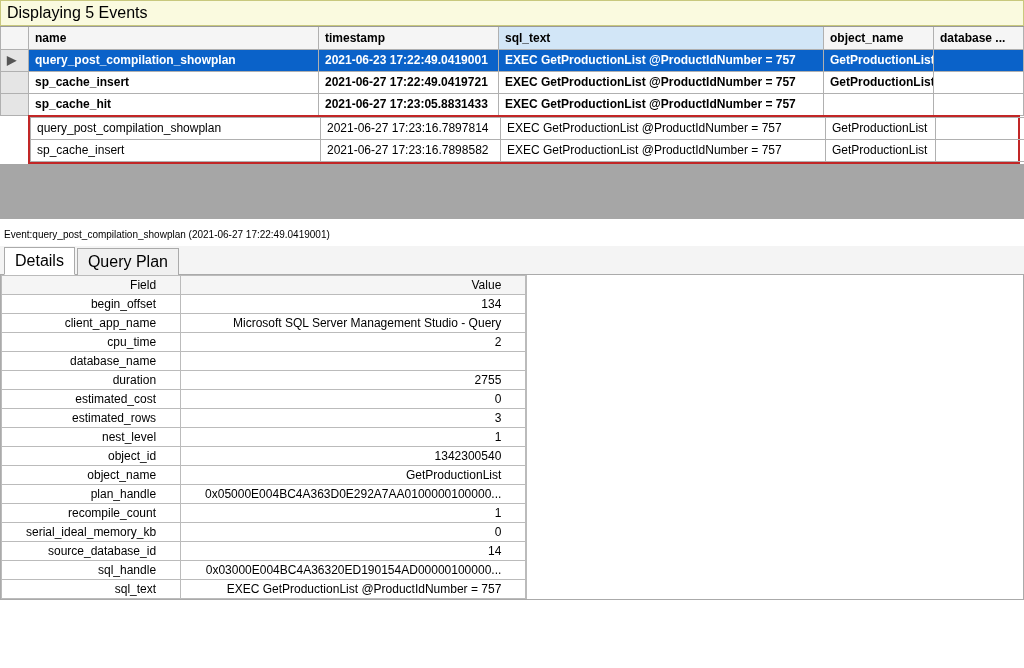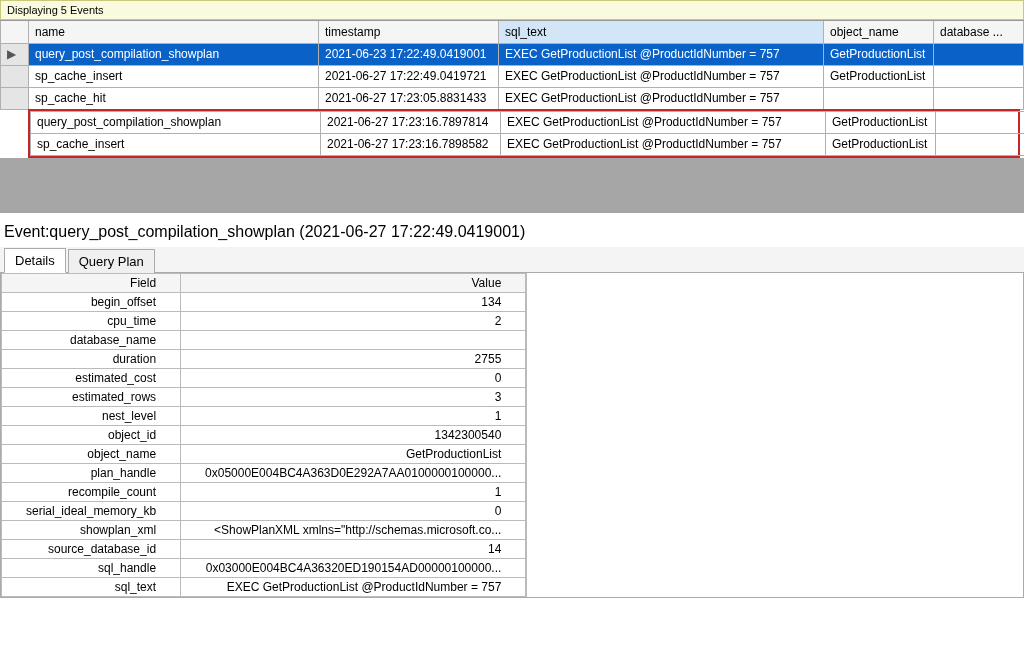--- a/index.html
+++ b/index.html
@@ -7,35 +7,35 @@
     font-family: "Segoe UI", Tahoma, Arial, sans-serif;
     font-size: 12px;
     color: #000;
     background: #fff;
     width: 1024px;
   }
   .status-banner {
     background: #fafadf;
     border: 1px solid #c8c87d;
     padding: 3px 6px;
-    font-size: 11px;
+    font-size: 16px;
   }
   .grid-wrap {
     border-top: 1px solid #999;
   }
   table.events {
     border-collapse: collapse;
     width: 100%;
     table-layout: fixed;
   }
   table.events th, table.events td {
     border: 1px solid #b0b0b0;
     padding: 3px 6px;
     text-align: left;
-    font-weight: normal;
+    font-weight: bold;
     font-size: 12px;
     overflow: hidden;
     white-space: nowrap;
     text-overflow: clip;
     height: 22px;
   }
   table.events th {
     background: #f5f5f5;
     border-top: none;
   }
@@ -75,37 +75,37 @@
     font-size: 12px;
     white-space: nowrap;
     overflow: hidden;
   }
   .gray-area {
     background: #a6a6a6;
     height: 55px;
   }
   .event-caption {
     padding: 10px 4px 6px 4px;
-    font-size: 16px;
+    font-size: 10px;
     background: #fff;
   }
   .tabbar {
     display: flex;
     align-items: flex-end;
     padding-left: 4px;
     border-bottom: 1px solid #aaa;
     background: #f4f4f4;
   }
   .tab {
     padding: 4px 10px;
     border: 1px solid #aaa;
     border-bottom: none;
     background: #f0f0f0;
     margin-right: 2px;
-    font-size: 13px;
+    font-size: 16px;
     position: relative;
     top: 1px;
     cursor: pointer;
   }
   .tab.active {
     background: #fff;
     border-bottom: 1px solid #fff;
   }
   table.details {
     border-collapse: collapse;
@@ -242,20 +242,24 @@
         <th>Field</th>
         <th>Value</th>
       </tr>
     </thead>
     <tbody id="details-body">
         <tr>
           <td>begin_offset</td>
           <td>134</td>
         </tr>
         <tr>
+          <td>client_app_name</td>
+          <td>Microsoft SQL Server Management Studio - Query</td>
+        </tr>
+        <tr>
           <td>cpu_time</td>
           <td>2</td>
         </tr>
         <tr>
           <td>database_name</td>
           <td></td>
         </tr>
         <tr>
           <td>duration</td>
           <td>2755</td>
@@ -284,24 +288,20 @@
           <td>plan_handle</td>
           <td>0x05000E004BC4A363D0E292A7AA0100000100000...</td>
         </tr>
         <tr>
           <td>recompile_count</td>
           <td>1</td>
         </tr>
         <tr>
           <td>serial_ideal_memory_kb</td>
           <td>0</td>
-        </tr>
-        <tr>
-          <td>showplan_xml</td>
-          <td>&lt;ShowPlanXML xmlns="http://schemas.microsoft.co...</td>
         </tr>
         <tr>
           <td>source_database_id</td>
           <td>14</td>
         </tr>
         <tr>
           <td>sql_handle</td>
           <td>0x03000E004BC4A36320ED190154AD00000100000...</td>
         </tr>
         <tr>

